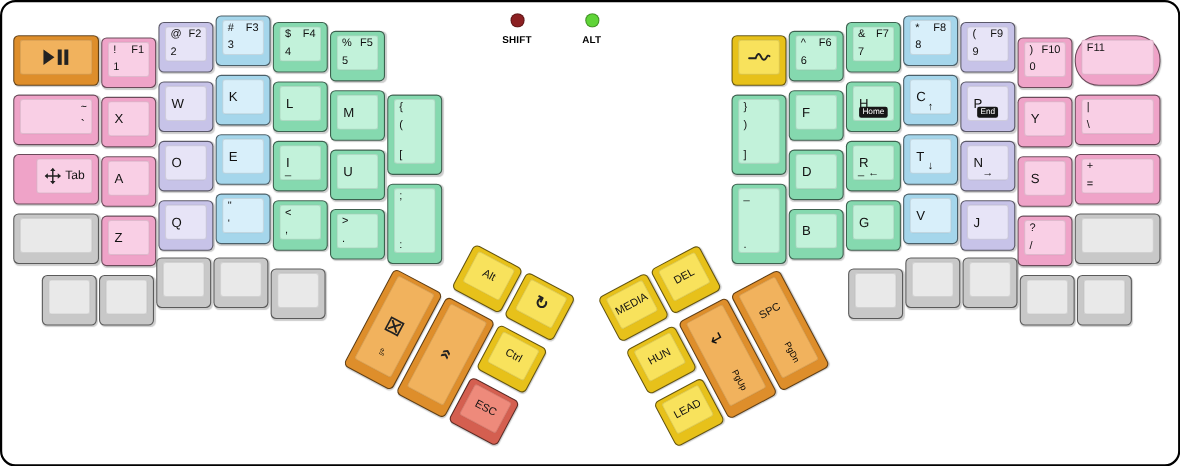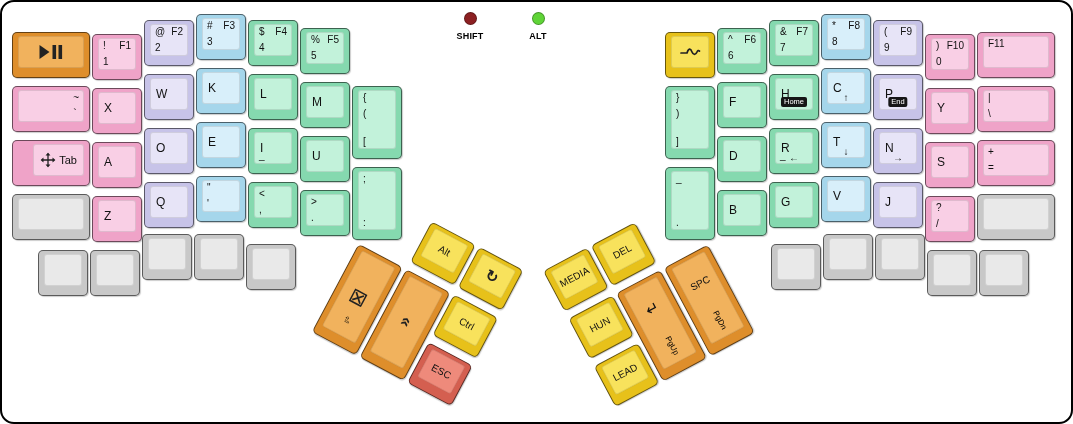--- a/index.html
+++ b/index.html
@@ -317,21 +317,21 @@
           <span class="lbl slot-ml" data-name="key-label">9</span>
         </div>
       </div>
       <div class="key" data-name="key-0" style="left: 923px; top: 32px; width: 50px; height: 46px; background: rgb(239, 163, 200);">
         <div class="face" data-name="keycap-face" style="background: rgb(249, 207, 229);">
           <span class="lbl slot-tl" data-name="key-label">)</span>
           <span class="lbl slot-tr" data-name="key-label">F10</span>
           <span class="lbl slot-ml" data-name="key-label">0</span>
         </div>
       </div>
-      <div class="key" data-name="key-f11" style="left: 975px; top: 30px; width: 78px; height: 46px; background: rgb(239, 163, 200);">
+      <div class="key" data-name="key-f11" style="left: 975px; top: 30px; width: 78px; height: 46px; background: rgb(239, 163, 200); border-radius: 22px;">
         <div class="face" data-name="keycap-face" style="background: rgb(249, 207, 229);">
           <span class="lbl slot-tl" data-name="key-label">F11</span>
         </div>
       </div>
       <div class="key" data-name="key-close-brackets" style="left: 663px; top: 84px; width: 50px; height: 73px; background: rgb(133, 217, 175);">
         <div class="face" data-name="keycap-face" style="background: rgb(194, 242, 218);">
           <span class="lbl slot-tl" data-name="key-label">}</span>
           <span class="lbl slot-ml" data-name="key-label">)</span>
           <span class="lbl slot-bl" data-name="key-label">]</span>
         </div>

